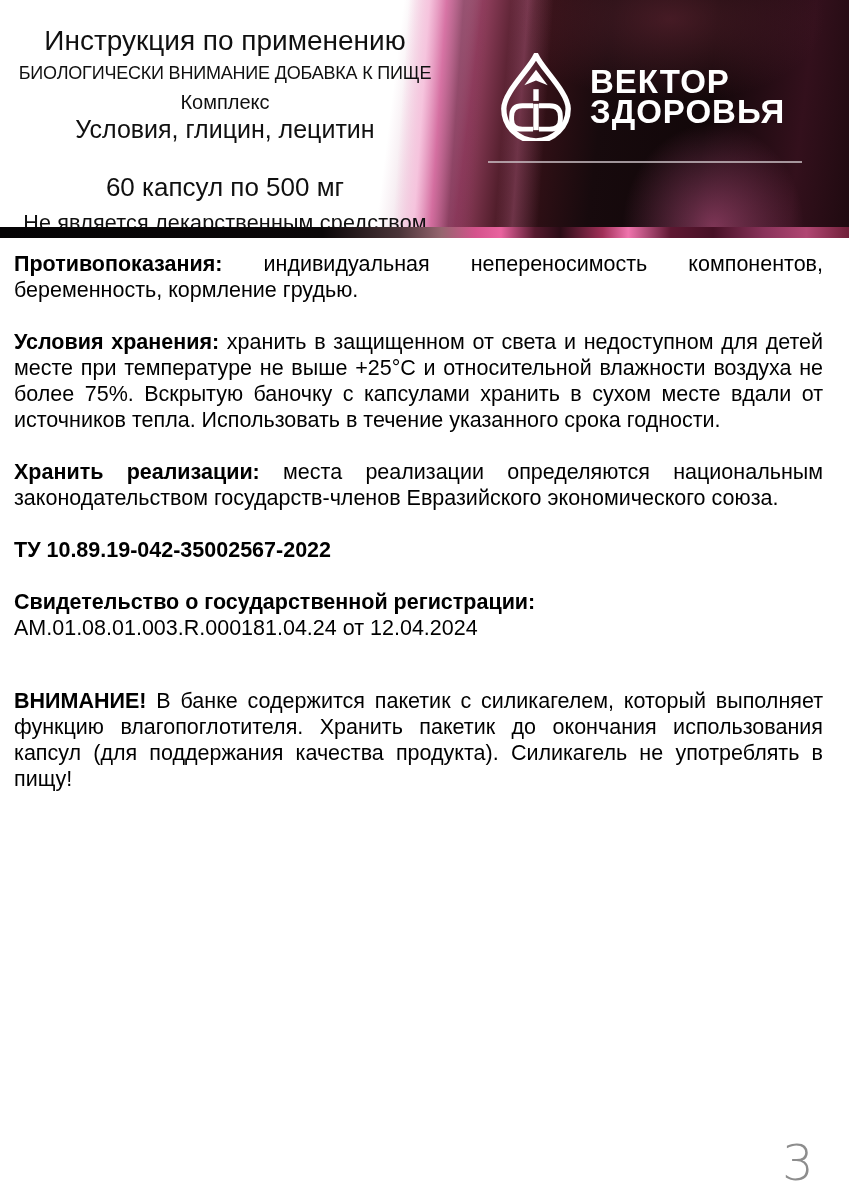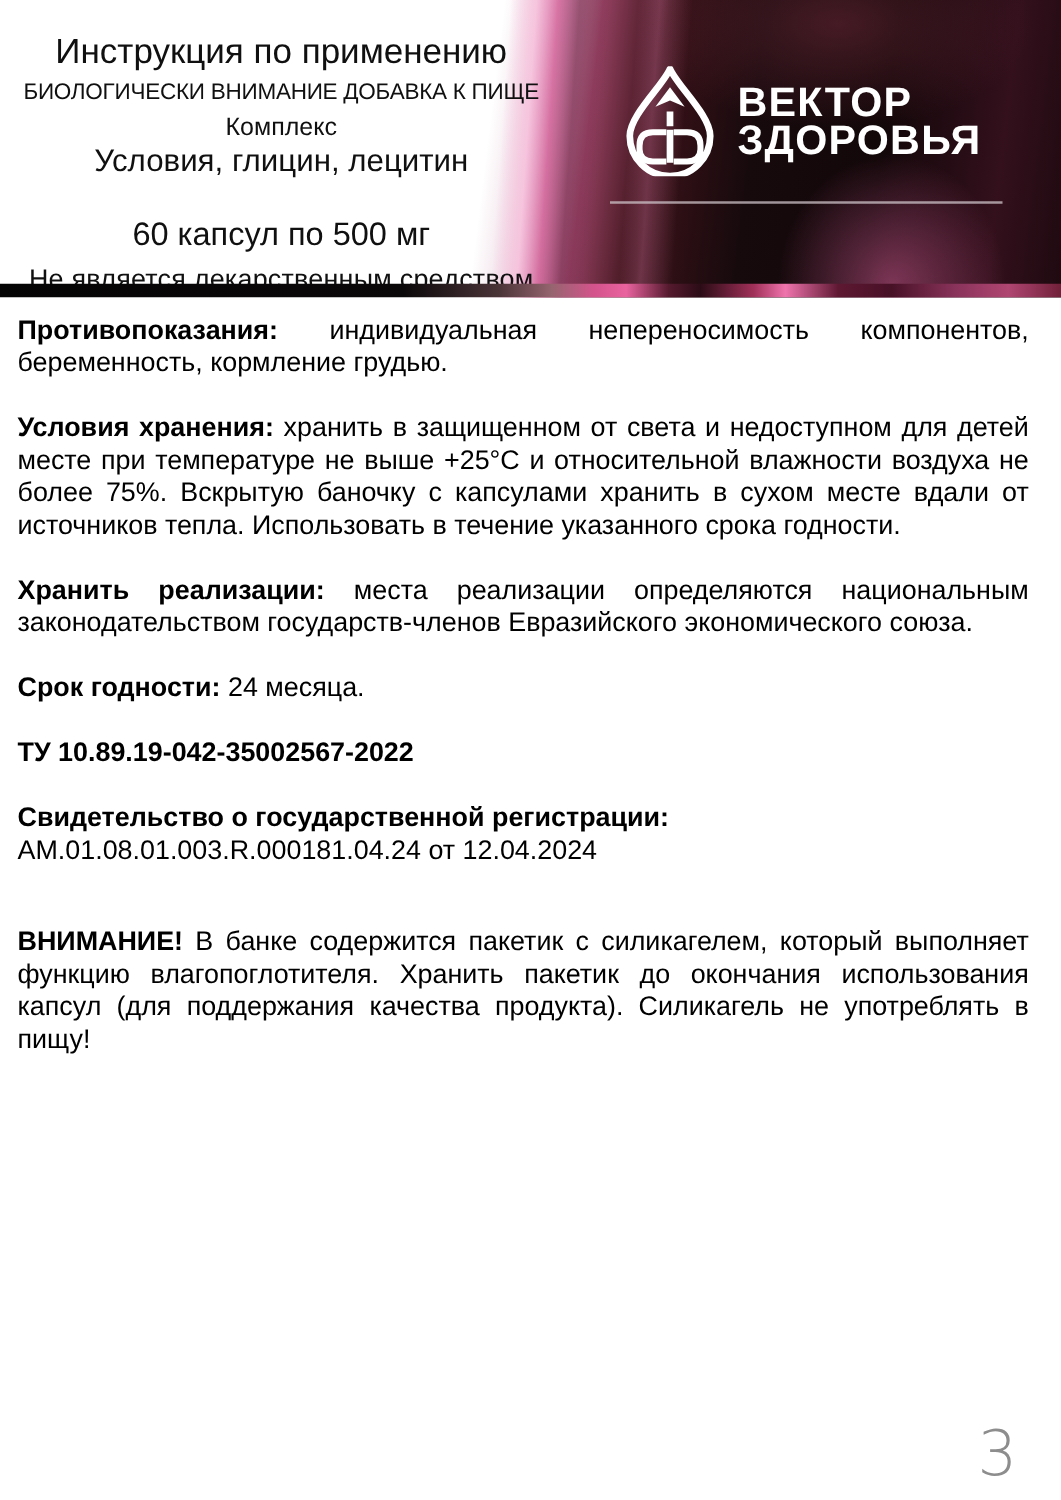--- a/index.html
+++ b/index.html
@@ -125,19 +125,18 @@
   </div>
   <div class="logo-underline"></div>
 
   <div class="header-strip"></div>
 </header>
 
 <main class="content">
     <p class="para"><b>Противопоказания:</b><span> индивидуальная непереносимость компонентов, беременность, кормление грудью.</span></p>
     <p class="para"><b>Условия хранения:</b><span> хранить в защищенном от света и недоступном для детей месте при температуре не выше +25°С и относительной влажности воздуха не более 75%. Вскрытую баночку с капсулами хранить в сухом месте вдали от источников тепла. Использовать в течение указанного срока годности.</span></p>
     <p class="para"><b>Хранить реализации:</b><span> места реализации определяются национальным законодательством государств-членов Евразийского экономического союза.</span></p>
-    <p class="para"><b>Срок годности:</b><span> 24 месяца.</span></p>
     <p class="para"><b>ТУ 10.89.19-042-35002567-2022</b></p>
     <p class="para"><b>Свидетельство о государственной регистрации:</b><span class="value-line">AM.01.08.01.003.R.000181.04.24 от 12.04.2024</span></p>
     <p class="para"><b>ВНИМАНИЕ!</b><span> В банке содержится пакетик с силикагелем, который выполняет функцию влагопоглотителя. Хранить пакетик до окончания использования капсул (для поддержания качества продукта). Силикагель не употреблять в пищу!</span></p>
   </main>
 
 <div class="page-number">3</div>
 
 </body></html>

